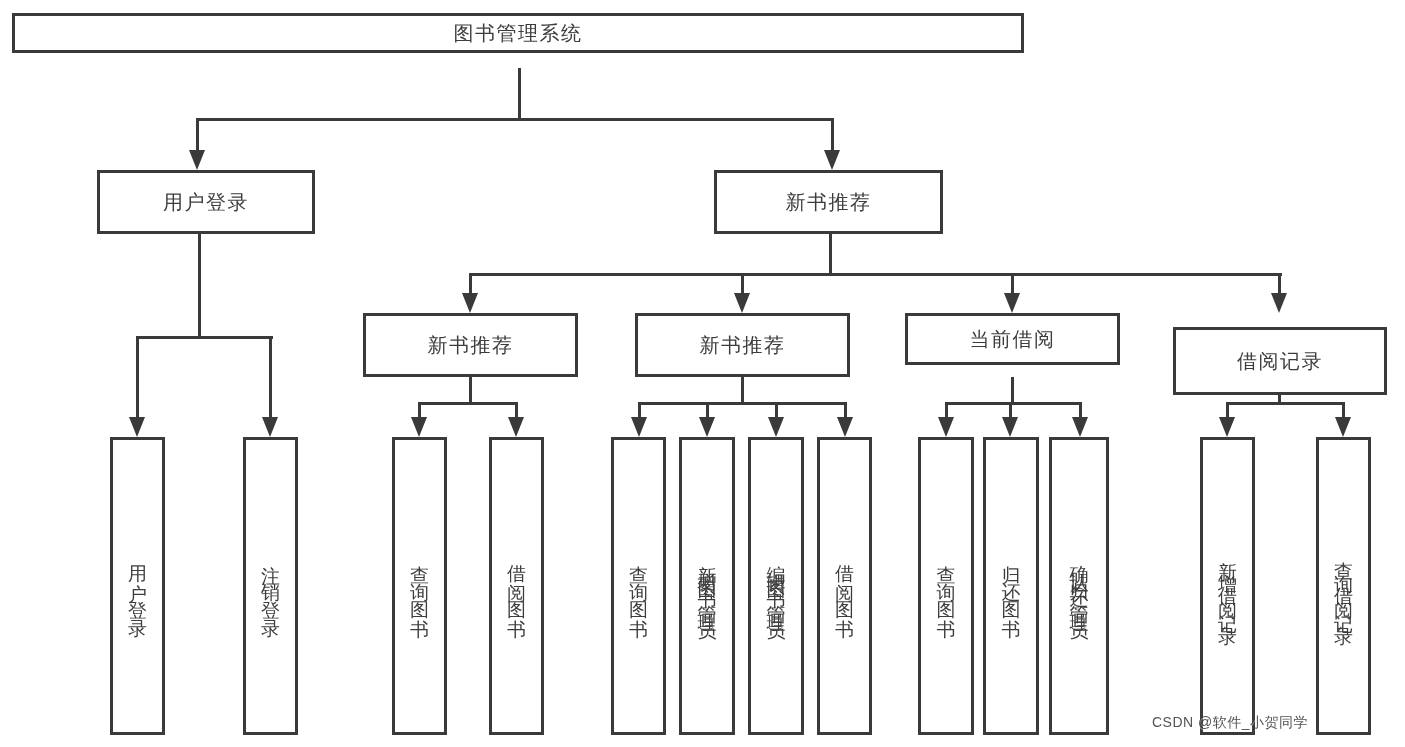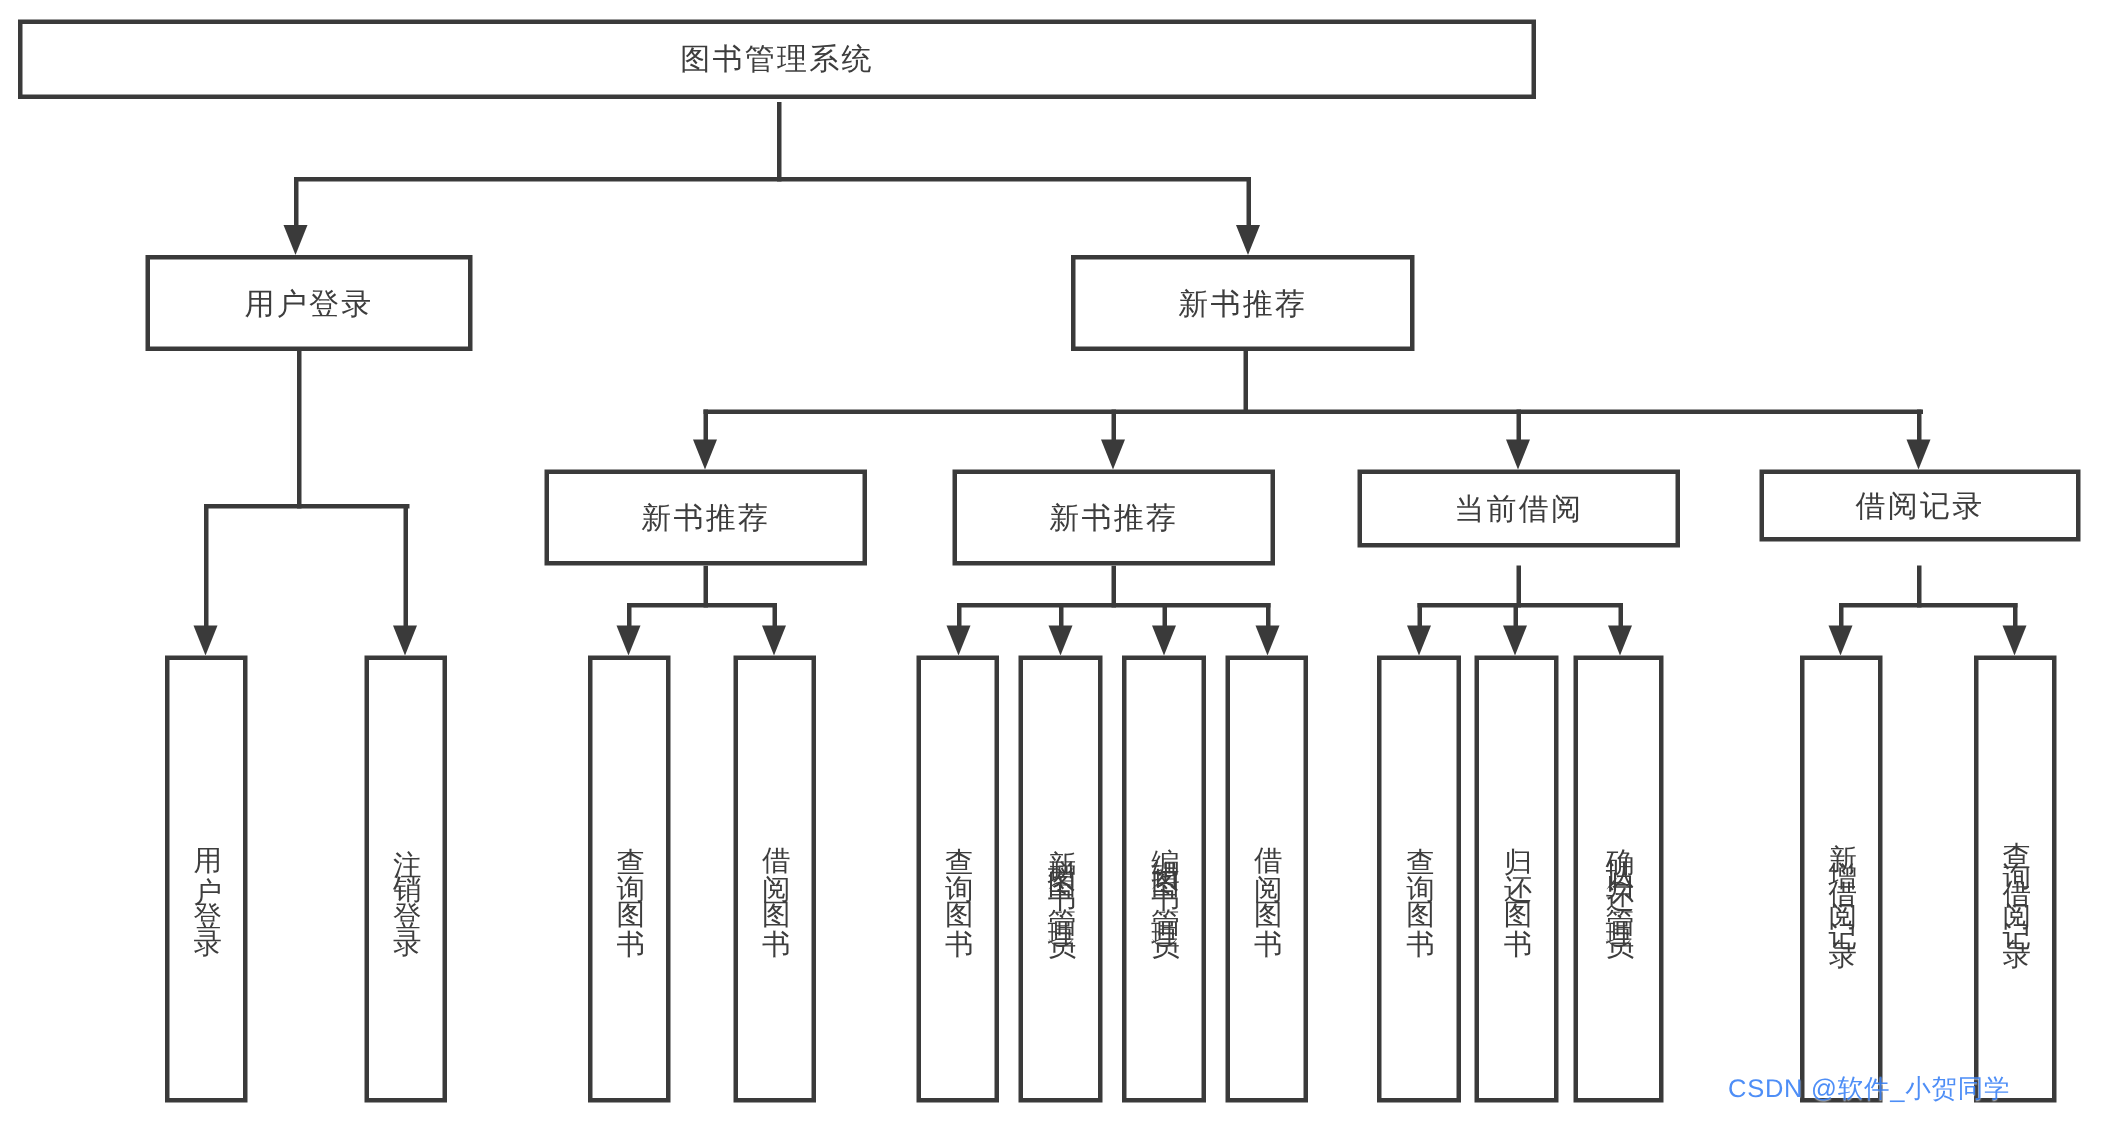--- a/index.html
+++ b/index.html
@@ -16,28 +16,28 @@
   .vbox{writing-mode:vertical-rl;font-size:19px;}
   .vbox .vlabel{display:block;}
   .line{position:absolute;background:#3a3a3a;z-index:1;}
   .arrow{
     position:absolute;width:0;height:0;z-index:1;
     border-left:8px solid transparent;border-right:8px solid transparent;
     border-top:20px solid #3a3a3a;
   }
   .watermark{
     position:absolute;left:1152px;top:714px;width:252px;z-index:5;
-    color:#3b82f6;font-size:17px;letter-spacing:0.5px;opacity:0.9;
+    color:#404040;font-size:14px;letter-spacing:0.5px;opacity:0.9;
     text-shadow:0 1px 1px rgba(255,255,255,0.8);white-space:nowrap;
   }
 </style>
 </head>
 <body>
 
-<div class="box hbox" style="left:12px;top:13px;width:1012px;height:53px">
+<div class="box hbox" style="left:12px;top:13px;width:1012px;height:40px">
   <span>图书管理系统</span>
 </div>
 
 <div class="line" style="left:518px;top:68px;width:3px;height:53px"></div>
 <div class="line" style="left:196px;top:118px;width:638px;height:3px"></div>
 <div class="line" style="left:196px;top:118px;width:3px;height:34px"></div>
 <div class="arrow" style="left:189px;top:150px"></div>
 <div class="line" style="left:831px;top:118px;width:3px;height:34px"></div>
 <div class="arrow" style="left:824px;top:150px"></div>
 
@@ -68,21 +68,21 @@
 
 <div class="box hbox" style="left:363px;top:313px;width:215px;height:64px">
   <span>新书推荐</span>
 </div>
 <div class="box hbox" style="left:635px;top:313px;width:215px;height:64px">
   <span>新书推荐</span>
 </div>
 <div class="box hbox" style="left:905px;top:313px;width:215px;height:52px">
   <span>当前借阅</span>
 </div>
-<div class="box hbox" style="left:1173px;top:313px;width:214px;height:48px">
+<div class="box hbox" style="left:1173px;top:327px;width:214px;height:68px">
   <span>借阅记录</span>
 </div>
 
 <div class="line" style="left:469px;top:377px;width:3px;height:28px"></div>
 <div class="line" style="left:418px;top:402px;width:100px;height:3px"></div>
 <div class="line" style="left:418px;top:402px;width:3px;height:18px"></div>
 <div class="arrow" style="left:411px;top:417px"></div>
 <div class="line" style="left:515px;top:402px;width:3px;height:18px"></div>
 <div class="arrow" style="left:508px;top:417px"></div>
 

